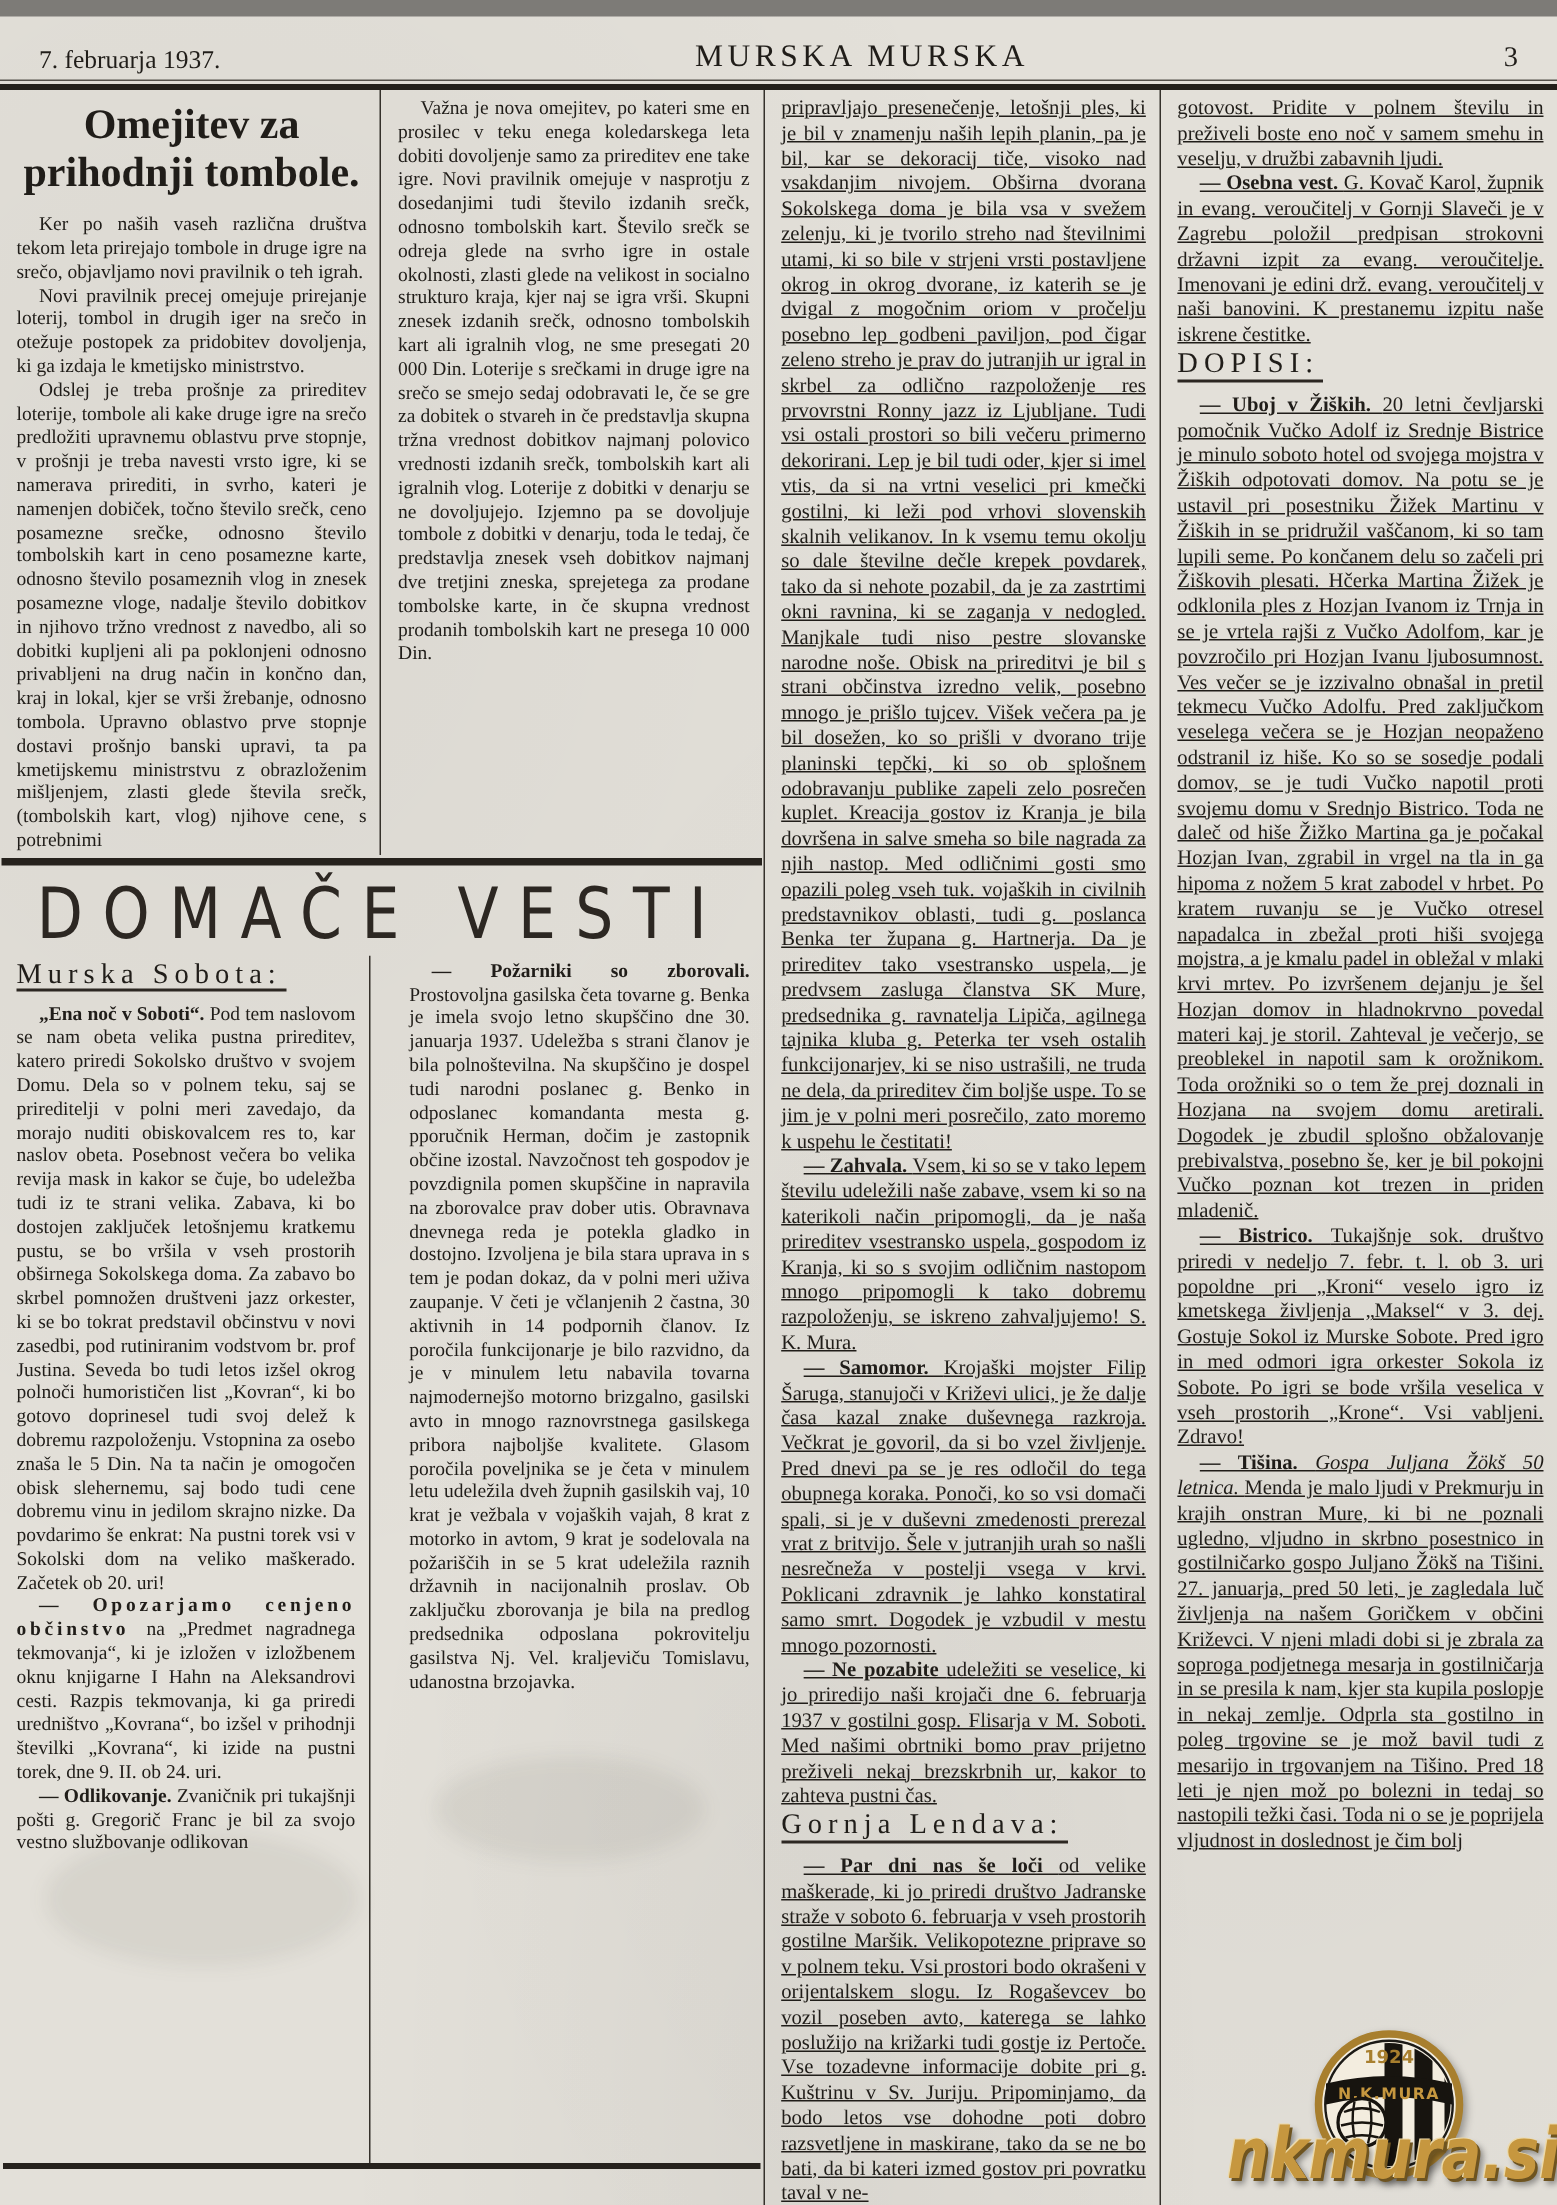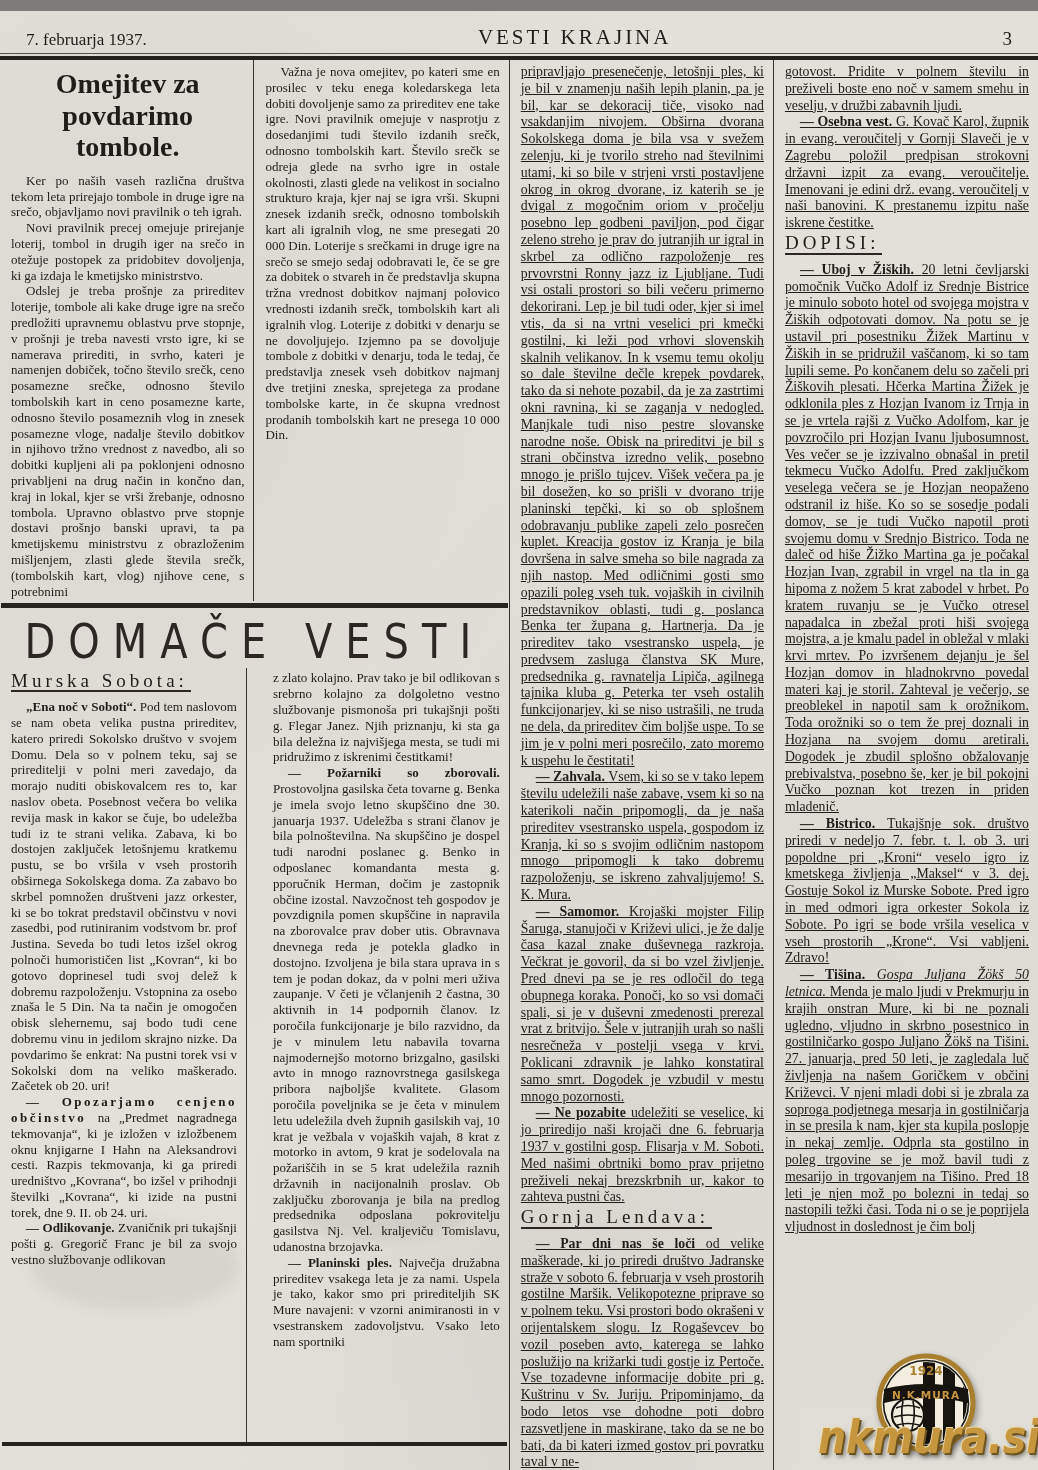--- a/index.html
+++ b/index.html
@@ -60,32 +60,32 @@
     transform:scaleX(0.84);transform-origin:left top;
     text-shadow:-1px -1px 0 #ecd9a8, 2px 2px 0 #6e5420, 4px 4px 5px rgba(0,0,0,0.4);}
 </style>
 </head>
 <body>
 
 <div class="page">
 
   <div class="masthead">
     <span class="m-date">7. februarja 1937.</span>
-    <span class="m-title">VESTI KRAJINA</span>
+    <span class="m-title">MURSKA MURSKA</span>
     <span class="m-page">3</span>
   </div>
   <div class="masthead-rule"></div>
 
   <div class="content">
 
     <div class="left-block">
 
       <div class="article-zone">
         <div class="azcol first">
-          <h1 class="headline">Omejitev za povdarimo tombole.</h1>
+          <h1 class="headline">Omejitev za prihodnji tombole.</h1>
           <div>
               <p class="para">Ker po naših vaseh različna društva tekom leta prirejajo tombole in druge igre na srečo, objavljamo novi pravilnik o teh igrah.</p>
               <p class="para">Novi pravilnik precej omejuje prirejanje loterij, tombol in drugih iger na srečo in otežuje postopek za pridobitev dovoljenja, ki ga izdaja le kmetijsko ministrstvo.</p>
               <p class="para">Odslej je treba prošnje za prireditev loterije, tombole ali kake druge igre na srečo predložiti upravnemu oblastvu prve stopnje, v prošnji je treba navesti vrsto igre, ki se namerava prirediti, in svrho, kateri je namenjen dobiček, točno število srečk, ceno posamezne srečke, odnosno število tombolskih kart in ceno posamezne karte, odnosno število posameznih vlog in znesek posamezne vloge, nadalje število dobitkov in njihovo tržno vrednost z navedbo, ali so dobitki kupljeni ali pa poklonjeni odnosno privabljeni na drug način in končno dan, kraj in lokal, kjer se vrši žrebanje, odnosno tombola. Upravno oblastvo prve stopnje dostavi prošnjo banski upravi, ta pa kmetijskemu ministrstvu z obrazloženim mišljenjem, zlasti glede števila srečk, (tombolskih kart, vlog) njihove cene, s potrebnimi</p>
             </div>
         </div>
         <div class="azcol">
           <div>
               <p class="para">Važna je nova omejitev, po kateri sme en prosilec v teku enega koledarskega leta dobiti dovoljenje samo za prireditev ene take igre. Novi pravilnik omejuje v nasprotju z dosedanjimi tudi število izdanih srečk, odnosno tombolskih kart. Število srečk se odreja glede na svrho igre in ostale okolnosti, zlasti glede na velikost in socialno strukturo kraja, kjer naj se igra vrši. Skupni znesek izdanih srečk, odnosno tombolskih kart ali igralnih vlog, ne sme presegati 20 000 Din. Loterije s srečkami in druge igre na srečo se smejo sedaj odobravati le, če se gre za dobitek o stvareh in če predstavlja skupna tržna vrednost dobitkov najmanj polovico vrednosti izdanih srečk, tombolskih kart ali igralnih vlog. Loterije z dobitki v denarju se ne dovoljujejo. Izjemno pa se dovoljuje tombole z dobitki v denarju, toda le tedaj, če predstavlja znesek vseh dobitkov najmanj dve tretjini zneska, sprejetega za prodane tombolske karte, in če skupna vrednost prodanih tombolskih kart ne presega 10 000 Din.</p>
             </div>
@@ -102,23 +102,21 @@
         <div class="szcol first">
           <span class="subhead">Murska Sobota:</span>
           <div>
               <p class="para"><b>„Ena noč v Soboti“. </b>Pod tem naslovom se nam obeta velika pustna prireditev, katero priredi Sokolsko društvo v svojem Domu. Dela so v polnem teku, saj se prireditelji v polni meri zavedajo, da morajo nuditi obiskovalcem res to, kar naslov obeta. Posebnost večera bo velika revija mask in kakor se čuje, bo udeležba tudi iz te strani velika. Zabava, ki bo dostojen zaključek letošnjemu kratkemu pustu, se bo vršila v vseh prostorih obširnega Sokolskega doma. Za zabavo bo skrbel pomnožen društveni jazz orkester, ki se bo tokrat predstavil občinstvu v novi zasedbi, pod rutiniranim vodstvom br. prof Justina. Seveda bo tudi letos izšel okrog polnoči humorističen list „Kovran“, ki bo gotovo doprinesel tudi svoj delež k dobremu razpoloženju. Vstopnina za osebo znaša le 5 Din. Na ta način je omogočen obisk slehernemu, saj bodo tudi cene dobremu vinu in jedilom skrajno nizke. Da povdarimo še enkrat: Na pustni torek vsi v Sokolski dom na veliko maškerado. Začetek ob 20. uri!</p>
               <p class="para"><b class="spaced">— Opozarjamo cenjeno občinstvo </b>na „Predmet nagradnega tekmovanja“, ki je izložen v izložbenem oknu knjigarne I Hahn na Aleksandrovi cesti. Razpis tekmovanja, ki ga priredi uredništvo „Kovrana“, bo izšel v prihodnji številki „Kovrana“, ki izide na pustni torek, dne 9. II. ob 24. uri.</p>
               <p class="para"><b>— Odlikovanje. </b>Zvaničnik pri tukajšnji pošti g. Gregorič Franc je bil za svojo vestno službovanje odlikovan</p>
             </div>
         </div>
         <div class="szcol">
           <div>
-              <p class="para noind">z zlato kolajno. Prav tako je bil odlikovan s srebrno kolajno za dolgoletno vestno službovanje pismonoša pri tukajšnji pošti g. Flegar Janez. Njih priznanju, ki sta ga bila deležna iz najvišjega mesta, se tudi mi pridružimo z iskrenimi čestitkami!</p>
               <p class="para"><b>— Požarniki so zborovali. </b>Prostovoljna gasilska četa tovarne g. Benka je imela svojo letno skupščino dne 30. januarja 1937. Udeležba s strani članov je bila polnoštevilna. Na skupščino je dospel tudi narodni poslanec g. Benko in odposlanec komandanta mesta g. pporučnik Herman, dočim je zastopnik občine izostal. Navzočnost teh gospodov je povzdignila pomen skupščine in napravila na zborovalce prav dober utis. Obravnava dnevnega reda je potekla gladko in dostojno. Izvoljena je bila stara uprava in s tem je podan dokaz, da v polni meri uživa zaupanje. V četi je včlanjenih 2 častna, 30 aktivnih in 14 podpornih članov. Iz poročila funkcijonarje je bilo razvidno, da je v minulem letu nabavila tovarna najmodernejšo motorno brizgalno, gasilski avto in mnogo raznovrstnega gasilskega pribora najboljše kvalitete. Glasom poročila poveljnika se je četa v minulem letu udeležila dveh župnih gasilskih vaj, 10 krat je vežbala v vojaških vajah, 8 krat z motorko in avtom, 9 krat je sodelovala na požariščih in se 5 krat udeležila raznih državnih in nacijonalnih proslav. Ob zaključku zborovanja je bila na predlog predsednika odposlana pokrovitelju gasilstva Nj. Vel. kraljeviču Tomislavu, udanostna brzojavka.</p>
-              <p class="para"><b>— Planinski ples. </b>Največja družabna prireditev vsakega leta je za nami. Uspela je tako, kakor smo pri prirediteljih SK Mure navajeni: v vzorni animiranosti in v vsestranskem zadovoljstvu. Vsako leto nam sportniki</p>
             </div>
         </div>
       </div>
 
       <div class="bottom-rule"></div>
       <div class="left-footer"></div>
     </div>
 
     <div class="col3">
       <div>

